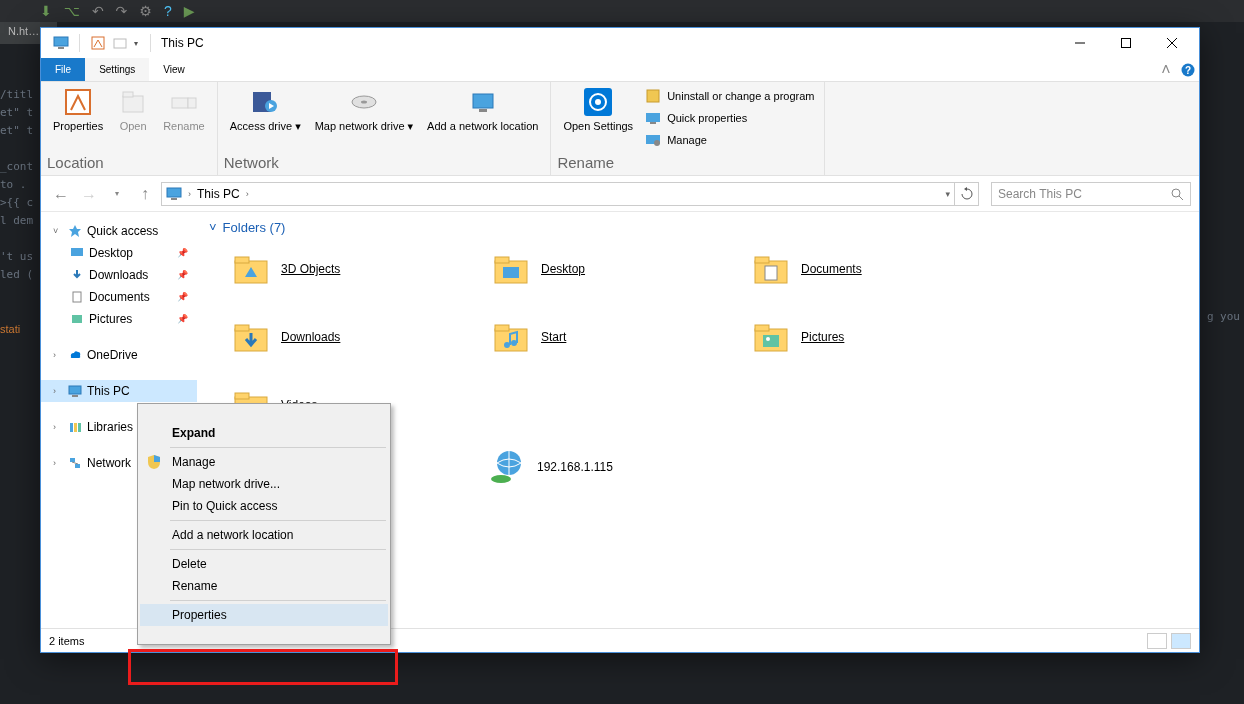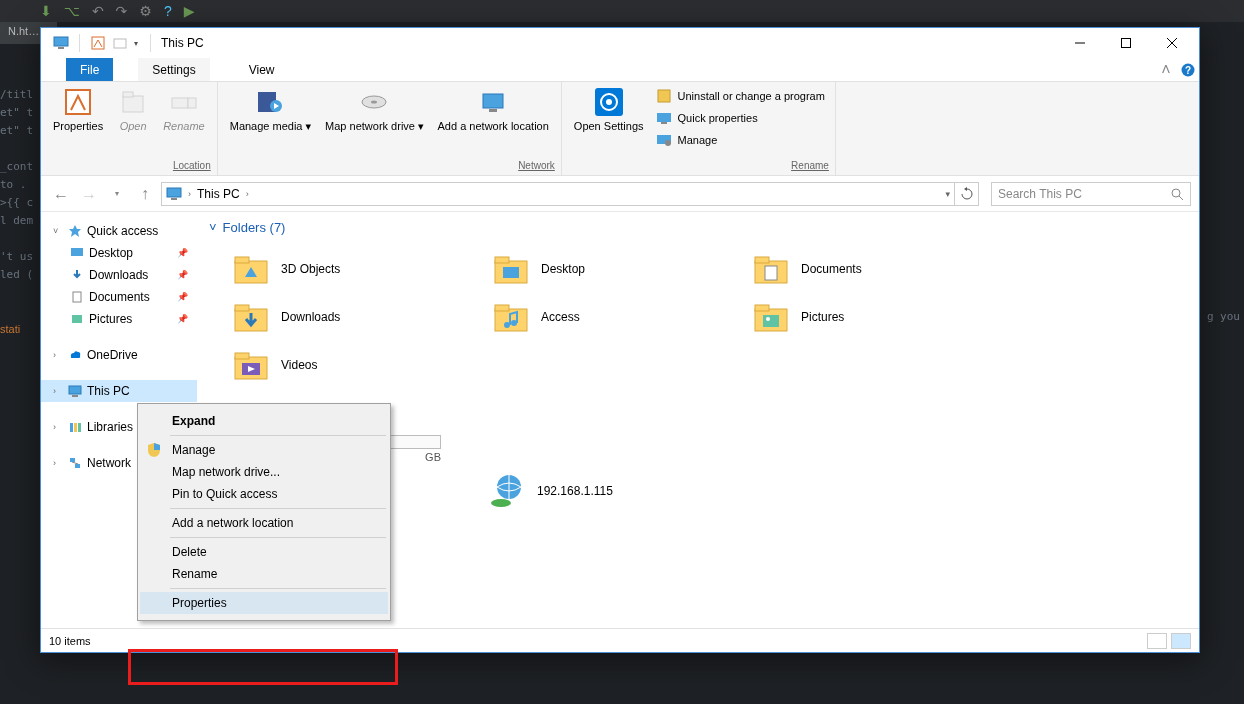--- a/index.html
+++ b/index.html
@@ -19,36 +19,36 @@
 .titlebar { height: 30px; display: flex; align-items: center; padding: 0 4px; }
 .titlebar .qat { display: flex; align-items: center; gap: 6px; padding: 2px 8px; }
 .titlebar .qat-icon { width: 16px; height: 16px; display: flex; align-items: center; justify-content: center; }
 .titlebar .sep { width: 1px; height: 18px; background: #ddd; margin: 0 4px; }
 .titlebar .title { font-size: 12px; color: #000; margin-left: 6px; }
 .wincontrols { margin-left: auto; display: flex; }
 .wincontrols div { width: 46px; height: 30px; display: flex; align-items: center; justify-content: center; font-size: 10px; }
 
 
 .tabs { height: 24px; display: flex; align-items: stretch; border-bottom: 1px solid #e1e1e1; }
-.tabs .tab { padding: 0 14px; font-size: 12px; display: flex; align-items: center; color: #000; cursor: default; margin-left: 25px; }
+.tabs .tab { padding: 0 14px; font-size: 10px; display: flex; align-items: center; color: #000; cursor: default; }
 .tabs .tab.file { background: #1979ca; color: #fff; }
 .tabs .tab.active { background: #f5f5f5; }
 .tabs .spacer { flex: 1; }
 .tabs .help { width: 22px; display: flex; align-items: center; justify-content: center; }
 .tabs .chev { width: 22px; display: flex; align-items: center; justify-content: center; color: #888; }
 
 
 .ribbon { height: 94px; background: #f5f5f5; border-bottom: 1px solid #e1e1e1; display: flex; }
 .rgroup { border-right: 1px solid #e1e1e1; padding: 2px 6px; display: flex; flex-direction: column; }
 .rgroup .items { flex: 1; display: flex; align-items: flex-start; gap: 2px; }
-.rgroup .glabel { text-align: right; font-size: 10px; color: #666; padding-bottom: 2px; text-decoration: underline; }
+.rgroup .glabel { text-align: left; font-size: 15px; color: #666; padding-bottom: 2px; }
 .rbtn { display: flex; flex-direction: column; align-items: center; padding: 2px 6px; min-width: 44px; }
 .rbtn .ico { width: 32px; height: 32px; display: flex; align-items: center; justify-content: center; }
 .rbtn .lbl { font-size: 11px; text-align: center; line-height: 13px; margin-top: 2px; }
-.rbtn.disabled { opacity: .45; font-style: italic; }
+.rbtn.disabled { opacity: .45; }
 .rsmall { display: flex; align-items: center; gap: 6px; padding: 2px 4px; font-size: 11px; }
 .rsmall .ico { width: 16px; height: 16px; display: flex; align-items: center; justify-content: center; }
 .vstack { display: flex; flex-direction: column; gap: 2px; padding-top: 2px; }
 
 
 .addrrow { height: 36px; display: flex; align-items: center; padding: 4px 8px; gap: 4px; border-bottom: 1px solid #e8e8e8; }
 .navbtn { width: 24px; height: 24px; display: flex; align-items: center; justify-content: center; color: #888; }
 .addrbar { flex: 1; height: 24px; border: 1px solid #ccc; display: flex; align-items: center; padding: 0 4px; gap: 6px; font-size: 12px; }
 .addrbar .crumb { display: flex; align-items: center; gap: 4px; }
 .addrbar .beak { font-size: 9px; color: #666; }
@@ -62,35 +62,35 @@
 .navitem { display: flex; align-items: center; height: 22px; padding-left: 12px; gap: 4px; }
 .navitem.indent { padding-left: 28px; }
 .navitem.selected { background: #cce8ff; }
 .navitem .exp { width: 10px; font-size: 9px; color: #666; }
 .navitem .pin { margin-left: auto; margin-right: 8px; font-size: 9px; color: #888; }
 .navsep { height: 14px; }
 .navitem .nico { width: 16px; height: 16px; display: flex; align-items: center; justify-content: center; }
 
 .mainpane { flex: 1; overflow: auto; position: relative; }
 .sechead { display: flex; align-items: center; gap: 6px; padding: 8px 12px 6px; color: #1a5fb4; font-size: 13px; }
-.grid3 { display: grid; grid-template-columns: 250px 250px 250px; gap: 0 10px; padding: 4px 18px 10px 34px; }
+.grid3 { display: grid; grid-template-columns: 250px 250px 250px; gap: 20px 10px; padding: 4px 18px 10px 34px; text-decoration: underline; }
 .fitem { display: flex; align-items: center; gap: 10px; height: 48px; font-size: 12px; }
 .fitem .fico { width: 40px; height: 40px; display: flex; align-items: center; justify-content: center; }
 .devrow { padding-left: 34px; }
 .devbar { width: 210px; height: 14px; border: 1px solid #bcbcbc; margin-top: 2px; position: relative; background: #fafafa; }
 .devbar .fill { position: absolute; left: 0; top: 0; bottom: 0; background: #26a0da; }
 .netloc { display: flex; align-items: center; gap: 10px; padding: 8px 18px 8px 290px; font-size: 12px; }
 
 
 .statusbar { height: 24px; border-top: 1px solid #e1e1e1; display: flex; align-items: center; padding: 0 8px; font-size: 11px; }
 .statusbar .viewbtns { margin-left: auto; display: flex; gap: 4px; }
 .statusbar .vb { width: 20px; height: 16px; border: 1px solid #ccc; }
 
 
-.ctxmenu { position: absolute; left: 137px; top: 403px; width: 254px; background: #f0f0f0; border: 1px solid #a0a0a0; box-shadow: 3px 3px 4px rgba(0,0,0,.25); padding: 6px 2px; z-index: 50; }
+.ctxmenu { position: absolute; left: 137px; top: 403px; width: 254px; background: #f0f0f0; border: 1px solid #a0a0a0; box-shadow: 3px 3px 4px rgba(0,0,0,.25); padding: 18px 2px; z-index: 50; }
 .ctxitem { display: flex; align-items: center; height: 22px; padding-left: 32px; font-size: 12px; position: relative; }
 .ctxitem.bold { font-weight: 600; }
 .ctxitem:hover, .ctxitem.hover { background: #d8e6f2; }
 .ctxitem .cico { position: absolute; left: 6px; width: 16px; height: 16px; display: flex; align-items: center; justify-content: center; }
 .ctxsep { height: 1px; background: #d0d0d0; margin: 3px 2px 3px 30px; }
 
 
 .redbox { position: absolute; border: 3px solid #ea1c1c; z-index: 60; pointer-events: none; }
 
 
@@ -222,21 +222,21 @@
     <div class="rgroup">
       <div class="items">
         <div class="rbtn">
           <span class="ico">
               <svg width="32" height="32">
                 <rect x="4" y="6" width="18" height="20" fill="#3b5998"></rect>
                 <circle cx="22" cy="20" r="6" fill="#4aa3df"></circle>
                 <path d="M20 17 L25 20 L20 23 Z" fill="#fff"></path>
               </svg>
             </span>
-          <span class="lbl"><span>Manage media</span> ▾</span>
+          <span class="lbl"><span>Access drive</span> ▾</span>
         </div>
         <div class="rbtn">
           <span class="ico">
               <svg width="32" height="32">
                 <ellipse cx="16" cy="16" rx="12" ry="6" fill="#e0e0e0" stroke="#999"></ellipse>
                 <ellipse cx="16" cy="16" rx="3" ry="1.5" fill="#999"></ellipse>
               </svg>
             </span>
           <span class="lbl"><span>Map network drive</span> ▾</span>
         </div>
@@ -477,21 +477,21 @@
         <div class="fitem">
             <span class="fico">
               <svg width="40" height="40">
                 <rect x="4" y="12" width="32" height="22" fill="#ffd36b" stroke="#d9a93e"></rect>
                 <rect x="4" y="8" width="14" height="6" fill="#ffd36b" stroke="#d9a93e"></rect>
                 <circle cx="16" cy="28" r="3" fill="#4aa3df"></circle>
                 <path d="M19 28 L19 17 L26 15 L26 26" stroke="#4aa3df" fill="none" stroke-width="2"></path>
                 <circle cx="23" cy="26" r="3" fill="#4aa3df"></circle>
               </svg>
             </span>
-            <span>Access</span>
+            <span>Start</span>
           </div>
         <div class="fitem">
             <span class="fico">
               <svg width="40" height="40">
                 <rect x="4" y="12" width="32" height="22" fill="#ffd36b" stroke="#d9a93e"></rect>
                 <rect x="4" y="8" width="14" height="6" fill="#ffd36b" stroke="#d9a93e"></rect>
                 <rect x="12" y="18" width="16" height="12" fill="#60c3a4"></rect>
                 <circle cx="17" cy="22" r="2" fill="#fff"></circle>
               </svg>
             </span>
@@ -503,42 +503,36 @@
                 <rect x="4" y="12" width="32" height="22" fill="#ffd36b" stroke="#d9a93e"></rect>
                 <rect x="4" y="8" width="14" height="6" fill="#ffd36b" stroke="#d9a93e"></rect>
                 <rect x="11" y="18" width="18" height="12" fill="#7b5cb8"></rect>
                 <path d="M17 21 L24 24 L17 27 Z" fill="#fff"></path>
               </svg>
             </span>
             <span>Videos</span>
           </div>
       </div>
 
-      <div class="devrow" style="margin-top:36px">
-        <div class="devbar">
-            <div class="fill" style="width:0%"></div>
-          </div>
-        <div style="font-size:11px;color:#555;margin-top:2px;text-align:right;width:210px"><span> GB</span></div>
-      </div>
 
       <div class="netloc">
         <span>
             <svg width="40" height="40">
               <circle cx="22" cy="16" r="12" fill="#4aa3df"></circle>
               <path d="M10 16 Q22 8 34 16 M10 16 Q22 24 34 16 M22 4 L22 28" stroke="#fff" fill="none"></path>
               <ellipse cx="14" cy="32" rx="10" ry="4" fill="#4caf50"></ellipse>
             </svg>
           </span>
         <span>192.168.1.115</span>
       </div>
     </div>
   </div>
 
   <div class="statusbar">
-    <span>10 items</span>
+    <span>2 items</span>
     <div class="viewbtns">
       <div class="vb"></div>
       <div class="vb" style="background:#cce8ff"></div>
     </div>
   </div>
 </div>
 
 <div class="ctxmenu">
   <div class="ctxitem bold">
       <span>Expand</span>

